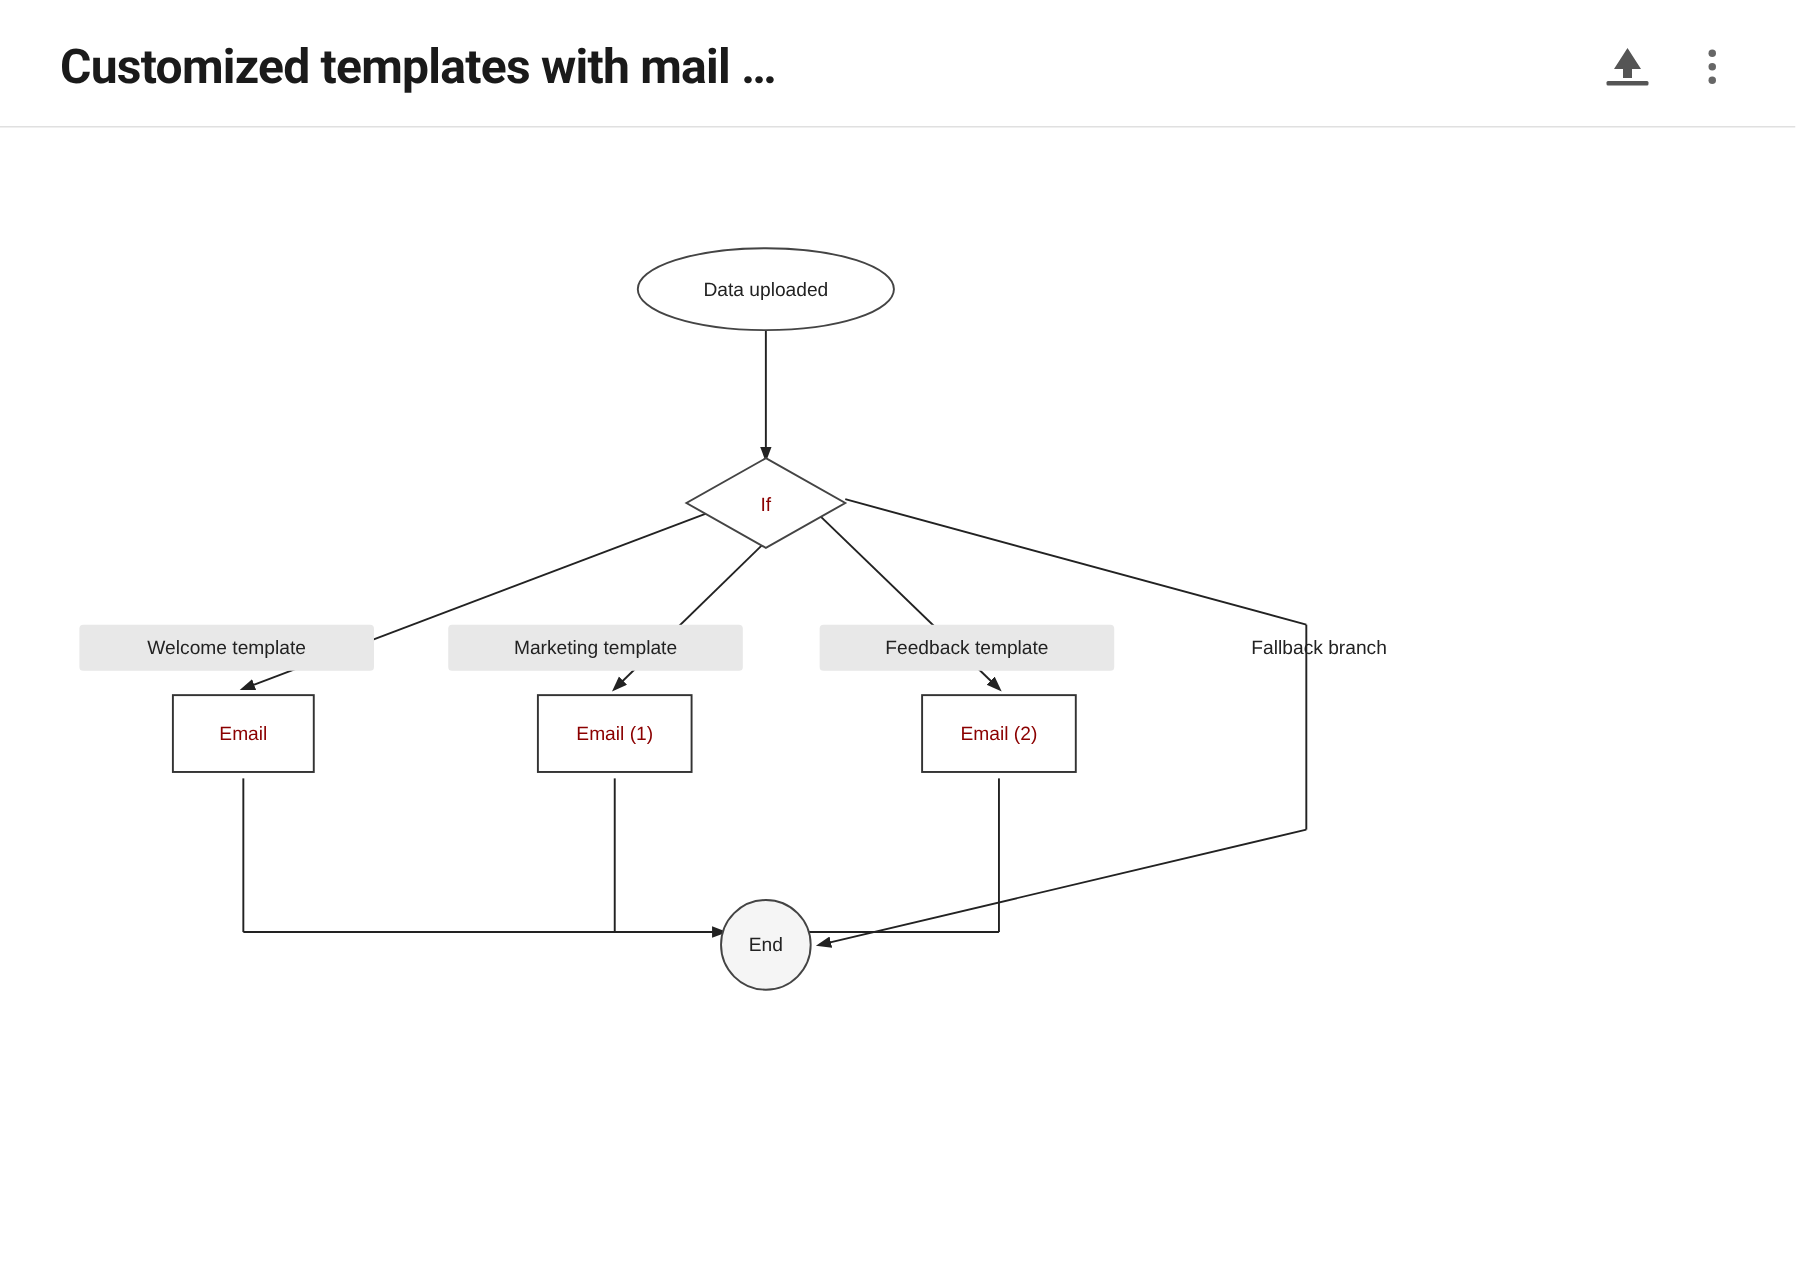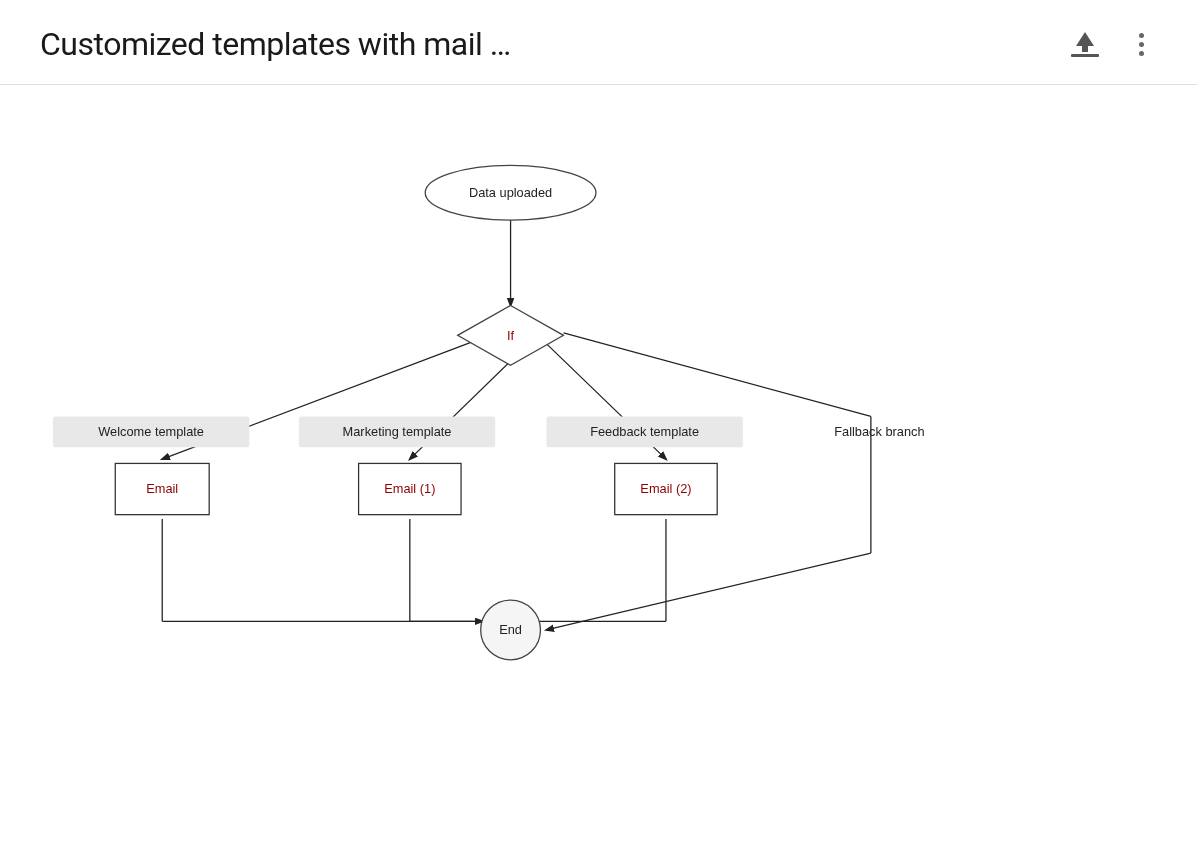--- a/index.html
+++ b/index.html
@@ -12,21 +12,21 @@
     }
     .header {
       display: flex;
       align-items: center;
       justify-content: space-between;
       padding: 24px 40px 20px 40px;
       border-bottom: 1px solid #e0e0e0;
     }
     .header-title {
       font-size: 32px;
-      font-weight: 400;
+      font-weight: 700;
       color: #1a1a1a;
       letter-spacing: -0.5px;
     }
     .header-actions {
       display: flex;
       align-items: center;
       gap: 20px;
     }
     .upload-icon {
       width: 40px;

